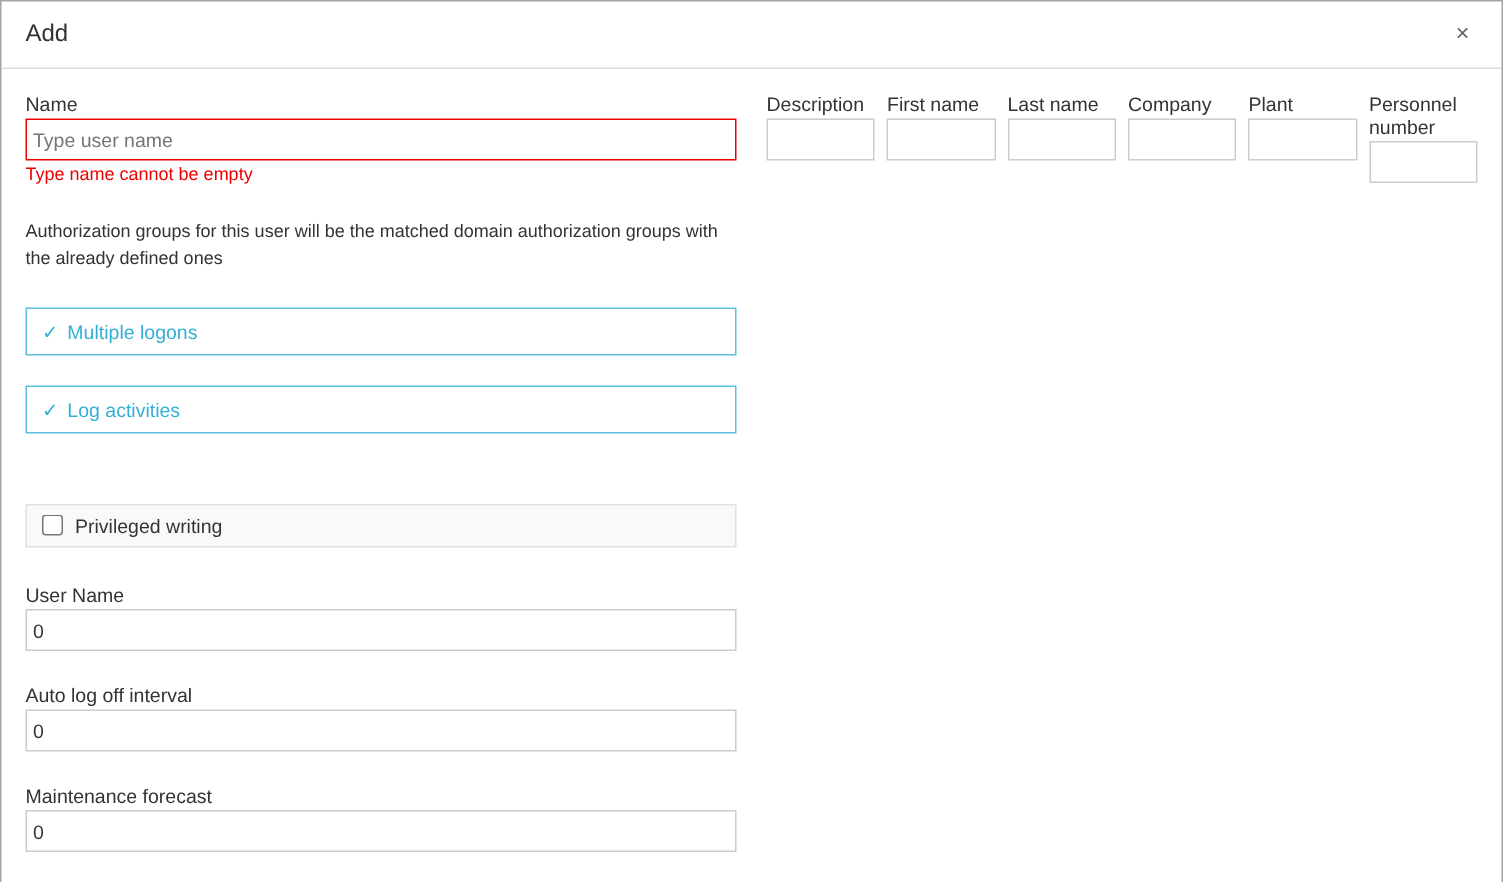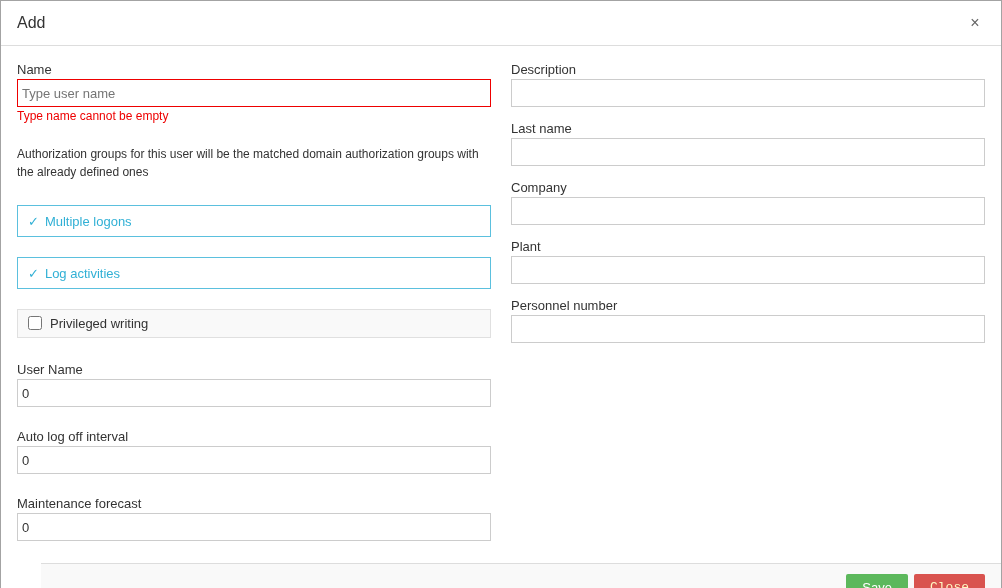--- a/index.html
+++ b/index.html
@@ -53,21 +53,21 @@
     }
     .left-col {
       flex: 1;
       display: flex;
       flex-direction: column;
       gap: 16px;
     }
     .right-col {
       flex: 1;
       display: flex;
-      flex-direction: column;
+      flex-direction: row;
       gap: 8px;
     }
     .field-label {
       font-size: 13px;
       color: #333;
       margin-bottom: 2px;
       font-weight: normal;
     }
     .field-group {
       display: flex;
@@ -116,20 +116,21 @@
       color: #31b0d5;
       font-size: 13px;
     }
     .checkbox-row {
       display: flex;
       gap: 8px;
       padding: 6px 10px;
       background: #f9f9f9;
       border: 1px solid #e0e0e0;
       margin-bottom: 8px;
+      margin-top: 27px;
     }
     .checkbox-row input[type="checkbox"] {
       width: 14px;
       height: 14px;
       cursor: pointer;
     }
     .checkbox-label {
       font-size: 13px;
       color: #333;
     }
@@ -228,20 +229,24 @@
 
     </div>
 
     <div class="right-col">
 
       <div class="field-group">
         <label class="field-label">Description</label>
         <input type="text" style="">
       </div>
 
+      <div class="field-group">
+        <label class="field-label">First name</label>
+        <input type="text" style="">
+      </div>
 
       <div class="field-group">
         <label class="field-label">Last name</label>
         <input type="text" style="">
       </div>
 
       <div class="field-group">
         <label class="field-label">Company</label>
         <input type="text" style="">
       </div>

